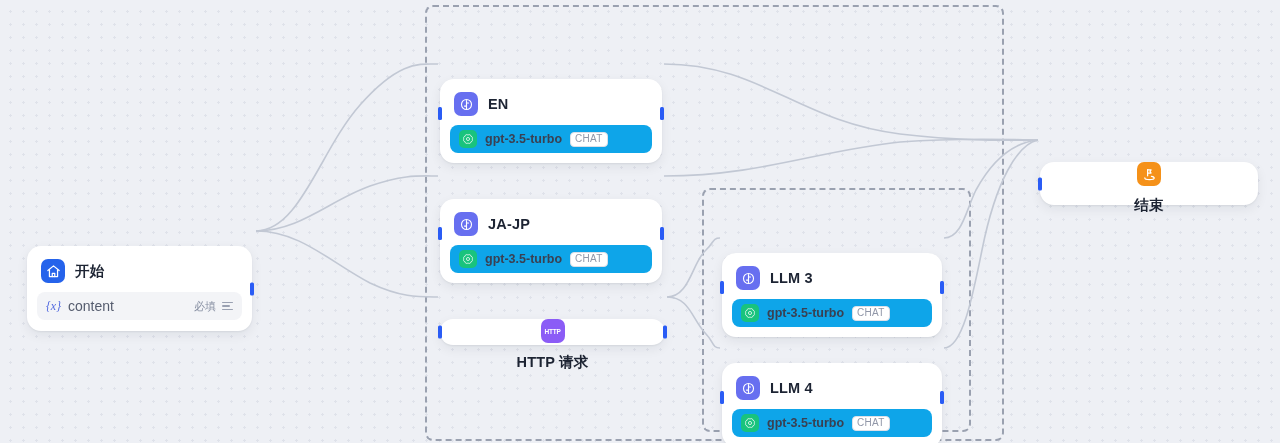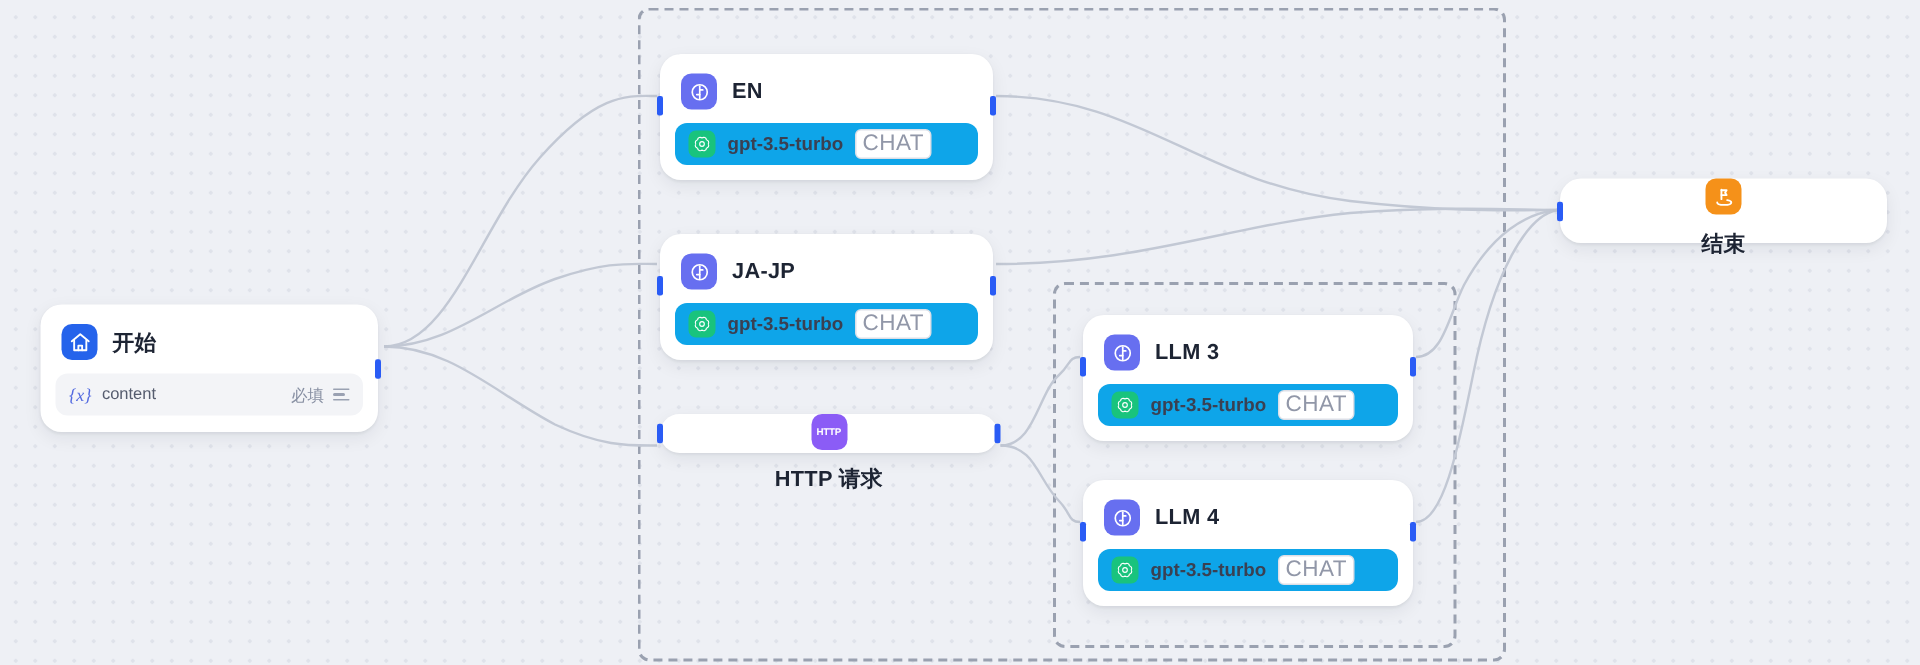--- a/index.html
+++ b/index.html
@@ -45,20 +45,21 @@
     width: 265px;
     height: 240px;
   }
   
   .node {
     position: absolute;
     background: #ffffff;
     border-radius: 14px;
     box-shadow: 0 1px 2px rgba(16,24,40,.06), 0 4px 12px rgba(16,24,40,.07);
     box-sizing: border-box;
+    margin-top: 43px;
   }
   .node-header {
     display: flex;
     align-items: center;
     gap: 10px;
     padding: 13px 14px 9px 14px;
   }
   .node-title {
     font-size: 14.5px;
     font-weight: bold;
@@ -108,21 +109,21 @@
     justify-content: center;
     flex: none;
   }
   .model-name {
     font-size: 12.5px;
     font-weight: bold;
     color: #3a4052;
     white-space: nowrap;
   }
   .model-tag {
-    font-size: 15px;
+    font-size: 10px;
     color: #9197a8;
     border: 1px solid #dcdfe7;
     border-radius: 4px;
     padding: 1px 4px 2px 4px;
     background: #fff;
     letter-spacing: .3px;
     line-height: 1;
   }
   
   .var-row {
@@ -136,21 +137,21 @@
     box-sizing: border-box;
   }
   .var-x {
     font-size: 12px;
     color: #536ae0;
     font-style: italic;
     font-family: "Liberation Serif", serif;
     margin-right: 7px;
   }
   .var-name {
-    font-size: 11px;
+    font-size: 14px;
     color: #555c6e;
     flex: 1;
   }
   .var-req {
     font-size: 11px;
     color: #8890a3;
     margin-right: 6px;
   }
   .var-lines {
     display: flex;

